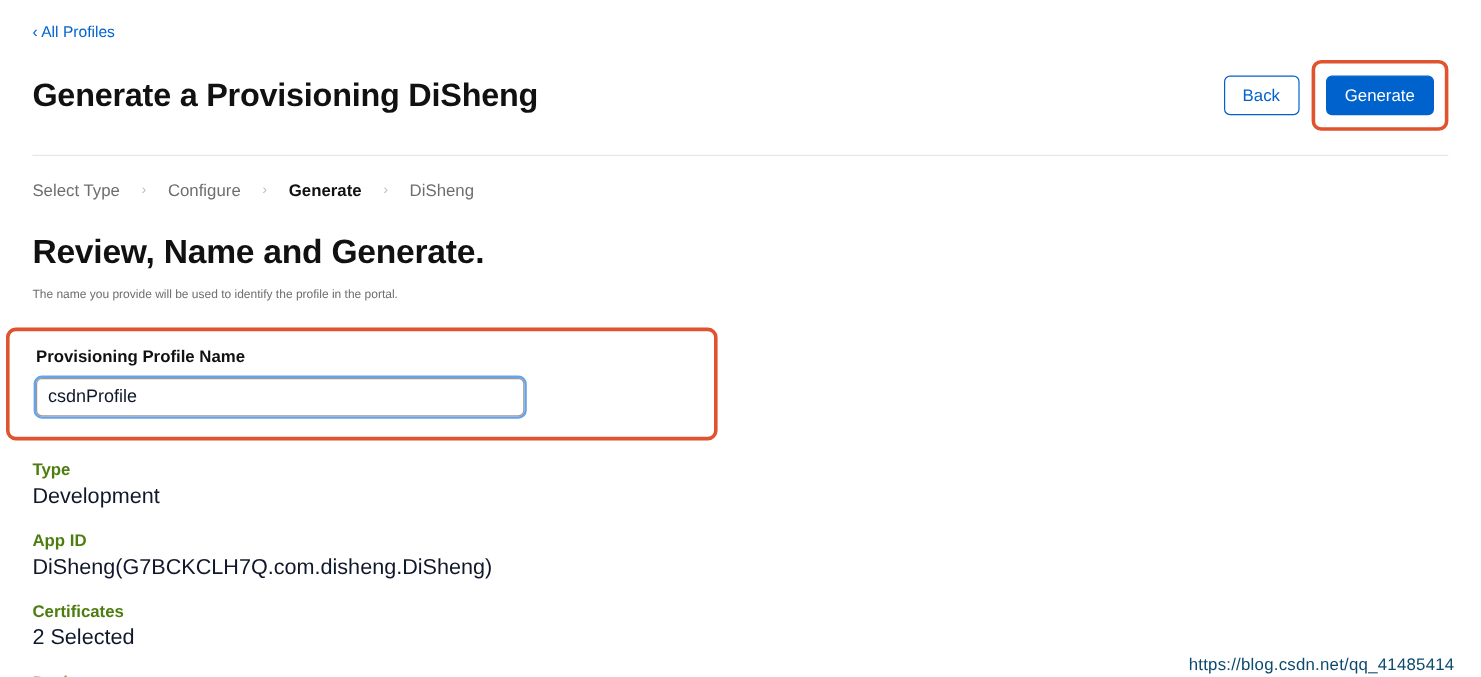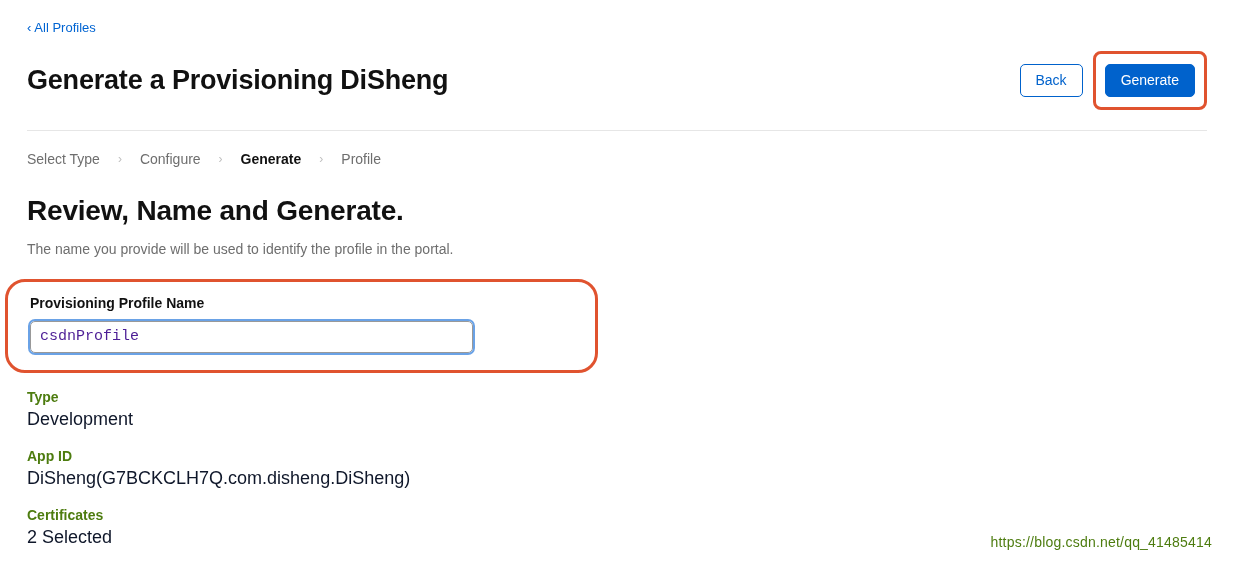--- a/index.html
+++ b/index.html
@@ -77,68 +77,67 @@
   .breadcrumb .active { font-weight: 700; color: #111; }
   .breadcrumb .sep { color: #bfbfbf; font-size: 12px; }
   .section-title {
     font-size: 28px;
     font-weight: 700;
     margin-bottom: 14px;
     color: #111;
     letter-spacing: -0.2px;
   }
   .section-desc {
-    font-size: 14px;
+    font-size: 10px;
     color: #6e6e6e;
     margin-bottom: 22px;
   }
   .highlight-name {
     border: 3px solid #e0532f;
-    border-radius: 20px;
+    border-radius: 8px;
     padding: 13px 22px 17px 22px;
     width: 593px;
     margin-left: -22px;
     margin-bottom: 16px;
   }
   .field-label {
     font-size: 14px;
     font-weight: 700;
     color: #111;
     margin-bottom: 10px;
     display: block;
   }
   .text-input {
-    width: 443px;
+    width: 407px;
     height: 32px;
     border: 1px solid #999;
     border-radius: 5px;
     padding: 4px 9px;
     font-size: 15px;
-    color: #4c1d95;
+    color: #0f172a;
     outline: 2px solid #6aa2e6;
     outline-offset: 0px;
-    font-family: Liberation Mono, monospace;
   }
   .info-block { margin-bottom: 18px; }
   .info-label {
     font-size: 14px;
     font-weight: 700;
     color: #4d7c0f;
     margin-bottom: 4px;
   }
   .info-value {
     font-size: 18px;
     color: #0f172a;
   }
   .watermark {
     position: absolute;
     right: 22px;
-    bottom: 14px;
-    font-size: 14px;
-    color: #4d7c0f;
+    bottom: 3px;
+    font-size: 14px;
+    color: #0c4a6e;
     letter-spacing: 0.2px;
     margin-left: 24px;
   }
 </style>
 </head>
 <body>
 
 <div class="container">
 
   <div class="back-link">
@@ -156,21 +155,21 @@
     </div>
   </div>
 
   <div class="breadcrumb">
     <span class="step">Select Type</span>
     <span class="sep">›</span>
     <span class="step">Configure</span>
     <span class="sep">›</span>
     <span class="step active">Generate</span>
     <span class="sep">›</span>
-    <span class="step">Profile</span>
+    <span class="step">DiSheng</span>
   </div>
 
   <h2 class="section-title">Review, Name and Generate.</h2>
   <p class="section-desc">The name you provide will be used to identify the profile in the portal.</p>
 
   <div class="highlight-name">
     <label class="field-label">Provisioning Profile Name</label>
     <input class="text-input" type="text" value="csdnProfile" style="">
   </div>
 

